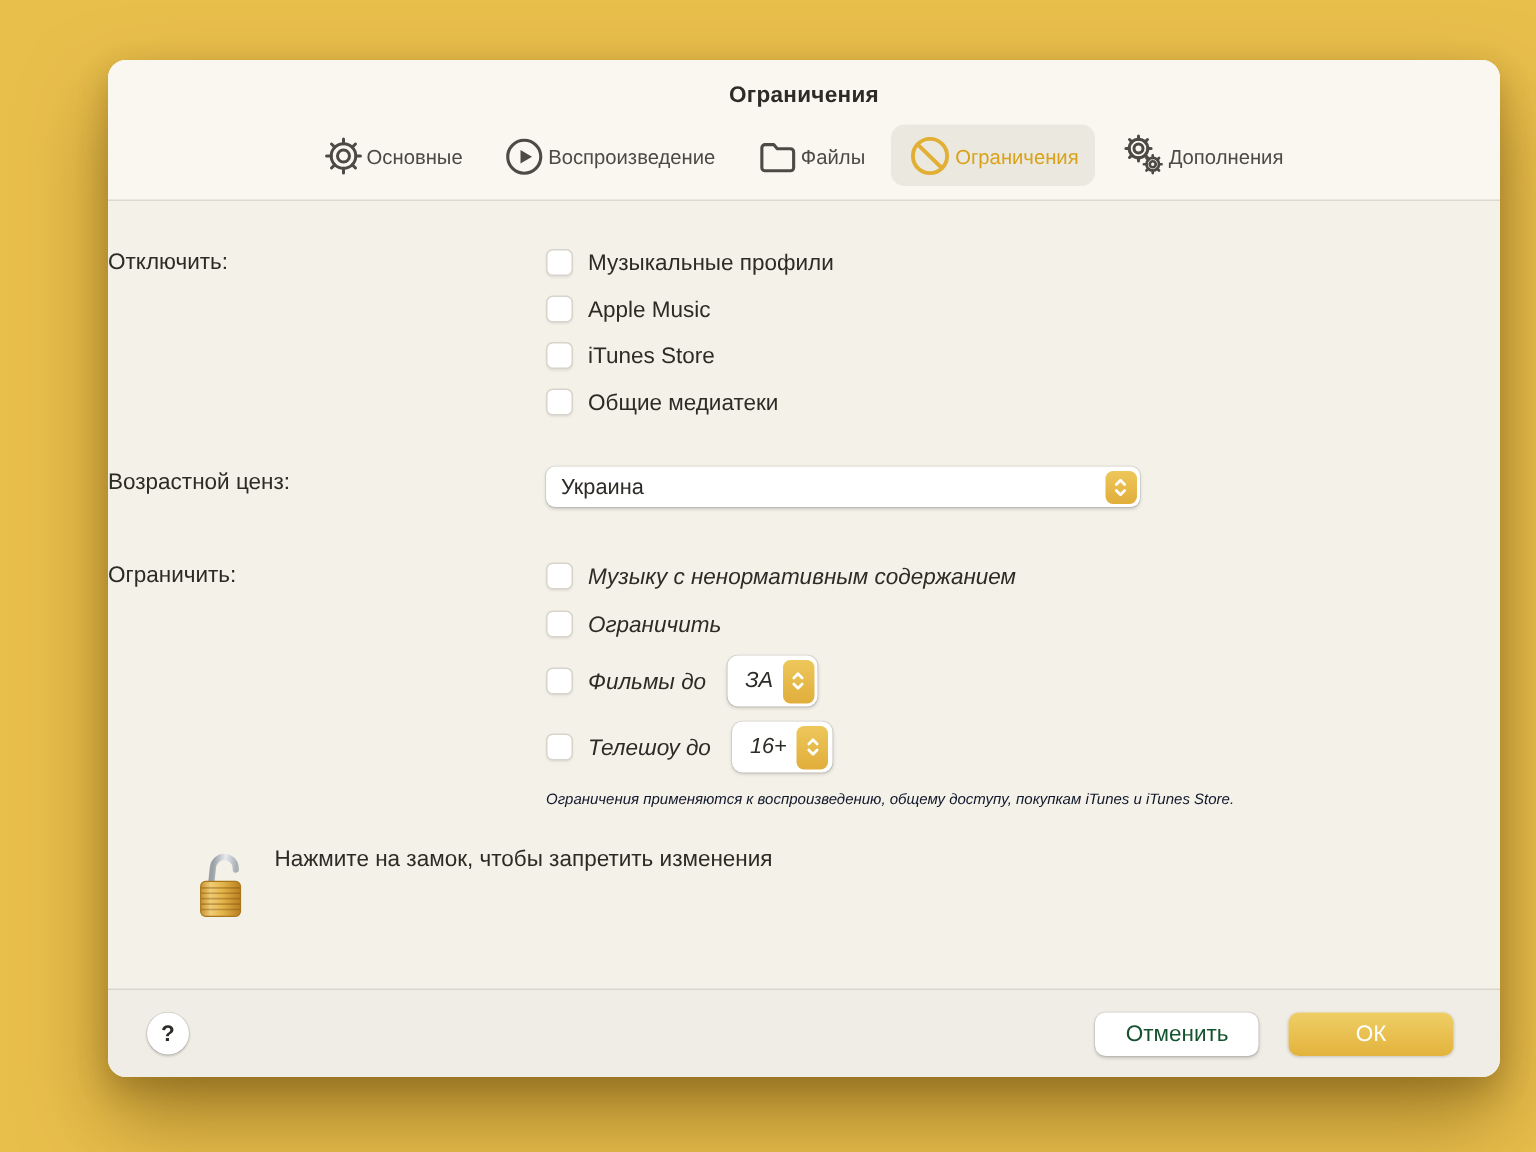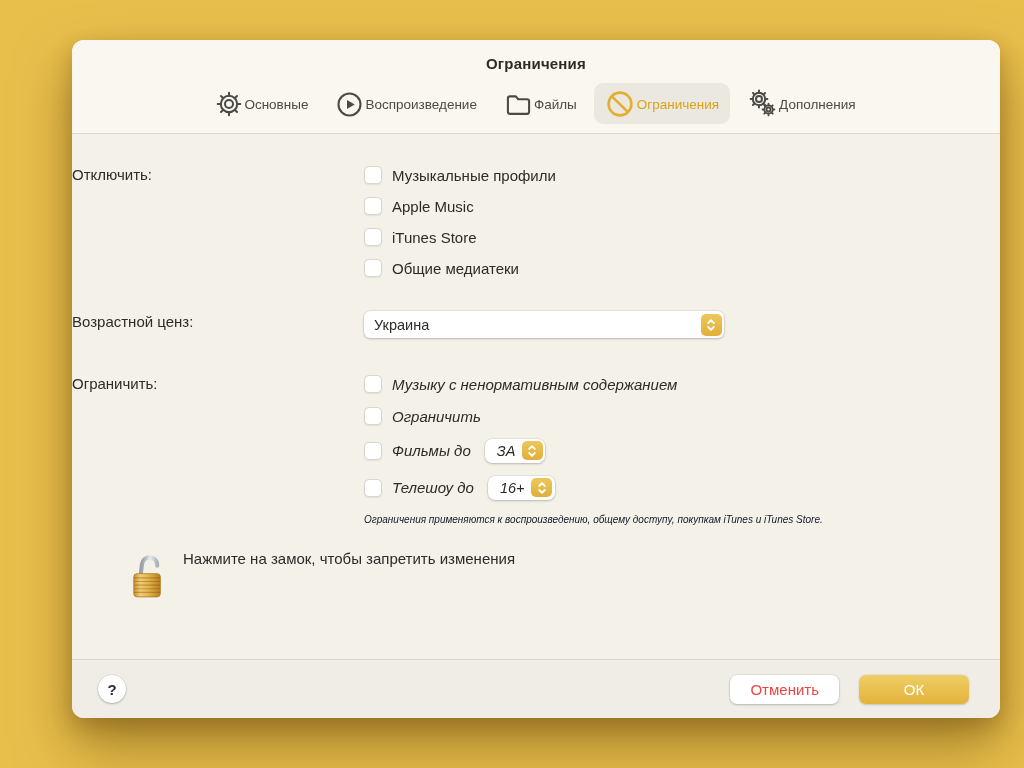--- a/index.html
+++ b/index.html
@@ -36,27 +36,27 @@
   .stack2{display:flex;flex-direction:column;gap:10px;font-style:italic;}
   .chkrow{display:flex;align-items:center;gap:10px;min-height:22px;}
   .checkbox{
     width:18px;height:18px;flex:none;background:#ffffff;
     border:1px solid #D7D4CB;border-radius:4.5px;box-sizing:border-box;
     box-shadow:0 1px 1.5px rgba(0,0,0,.07);
   }
   .chklabel{font-size:15px;}
   .select{
     position:relative;display:flex;align-items:center;
-    width:360px;height:27px;background:#fff;border-radius:6px;
+    width:396px;height:27px;background:#fff;border-radius:6px;
     padding-left:10px;box-sizing:border-box;font-size:14.5px;
     box-shadow:0 0 0 .5px rgba(0,0,0,.1),0 1px 2.5px rgba(0,0,0,.2);
   }
   .selectsm{
     position:relative;display:inline-flex;align-items:center;
-    height:24px;background:#fff;border-radius:7px;
+    height:34px;background:#fff;border-radius:7px;
     padding:0 30px 0 12px;box-sizing:border-box;font-size:14.5px;
     box-shadow:0 0 0 .5px rgba(0,0,0,.1),0 1px 2.5px rgba(0,0,0,.2);
     margin-left:4px;
   }
   .chev{
     position:absolute;right:2.5px;top:2.5px;bottom:2.5px;width:21px;border-radius:5px;
     background:linear-gradient(#EDC75B,#E1AE3B);
     display:flex;align-items:center;justify-content:center;
   }
   .mt-select{margin-top:32px;}
@@ -74,21 +74,21 @@
   }
   .helpbtn{
     width:28px;height:28px;border-radius:50%;background:#fff;
     display:flex;align-items:center;justify-content:center;
     font-size:15px;font-weight:600;color:#2e2c27;
     box-shadow:0 0 0 .5px rgba(0,0,0,.12),0 1px 2px rgba(0,0,0,.22);
   }
   .spacer{flex:1;}
   .btn{height:29px;border-radius:7px;display:flex;align-items:center;justify-content:center;font-size:15px;}
   .btn-cancel{
-    background:#fff;padding:0 20px;margin-right:20px;color:#ef4444;
+    background:#fff;padding:0 20px;margin-right:20px;color:#14532d;
     box-shadow:0 0 0 .5px rgba(0,0,0,.1),0 1px 2.5px rgba(0,0,0,.2);
   }
   .btn-ok{
     width:110px;color:#fff;font-weight:500;
     background:linear-gradient(#EFCE66,#E3B33C);
     box-shadow:0 .5px 2px rgba(0,0,0,.18);
   }
 </style>
 </head>
 <body>

